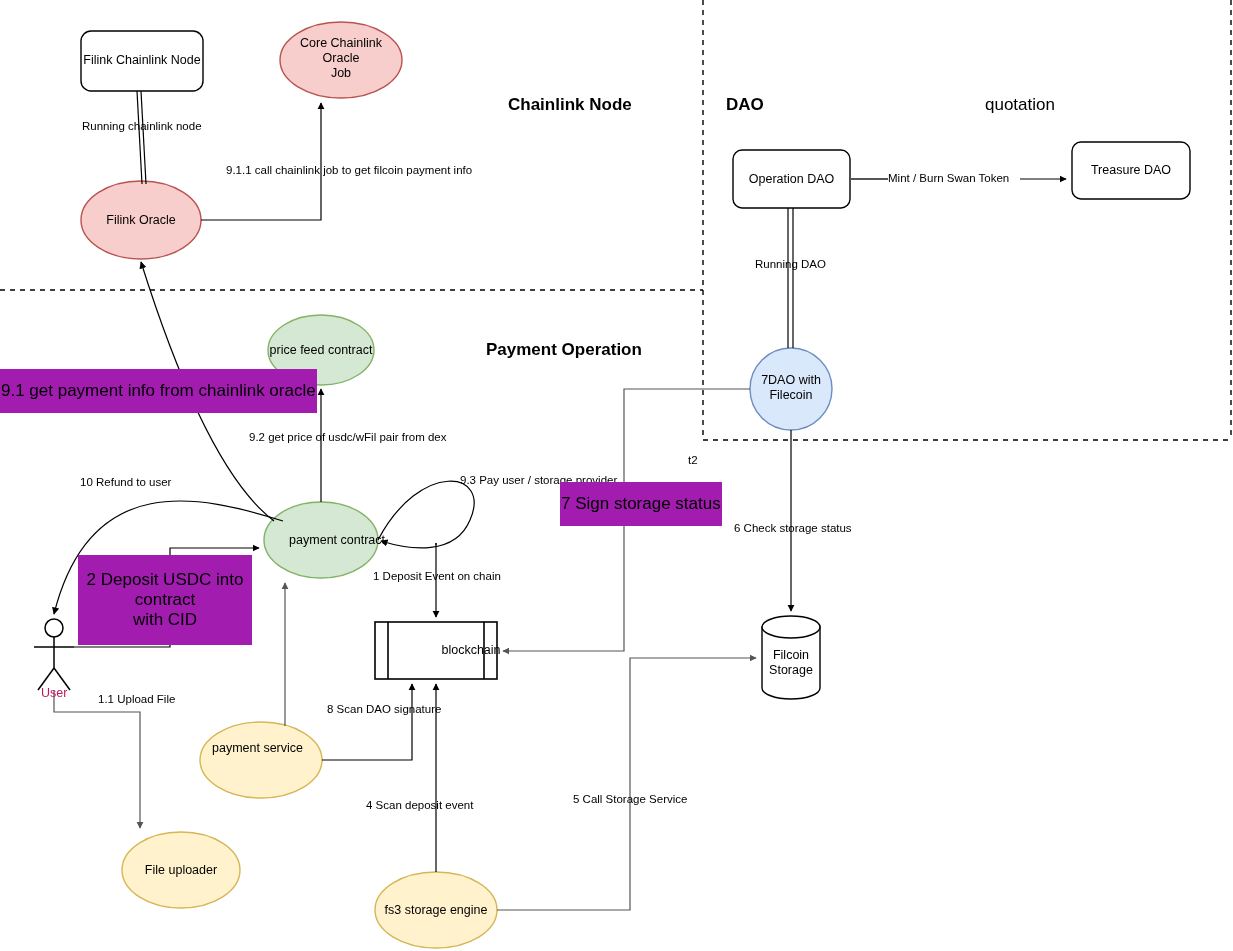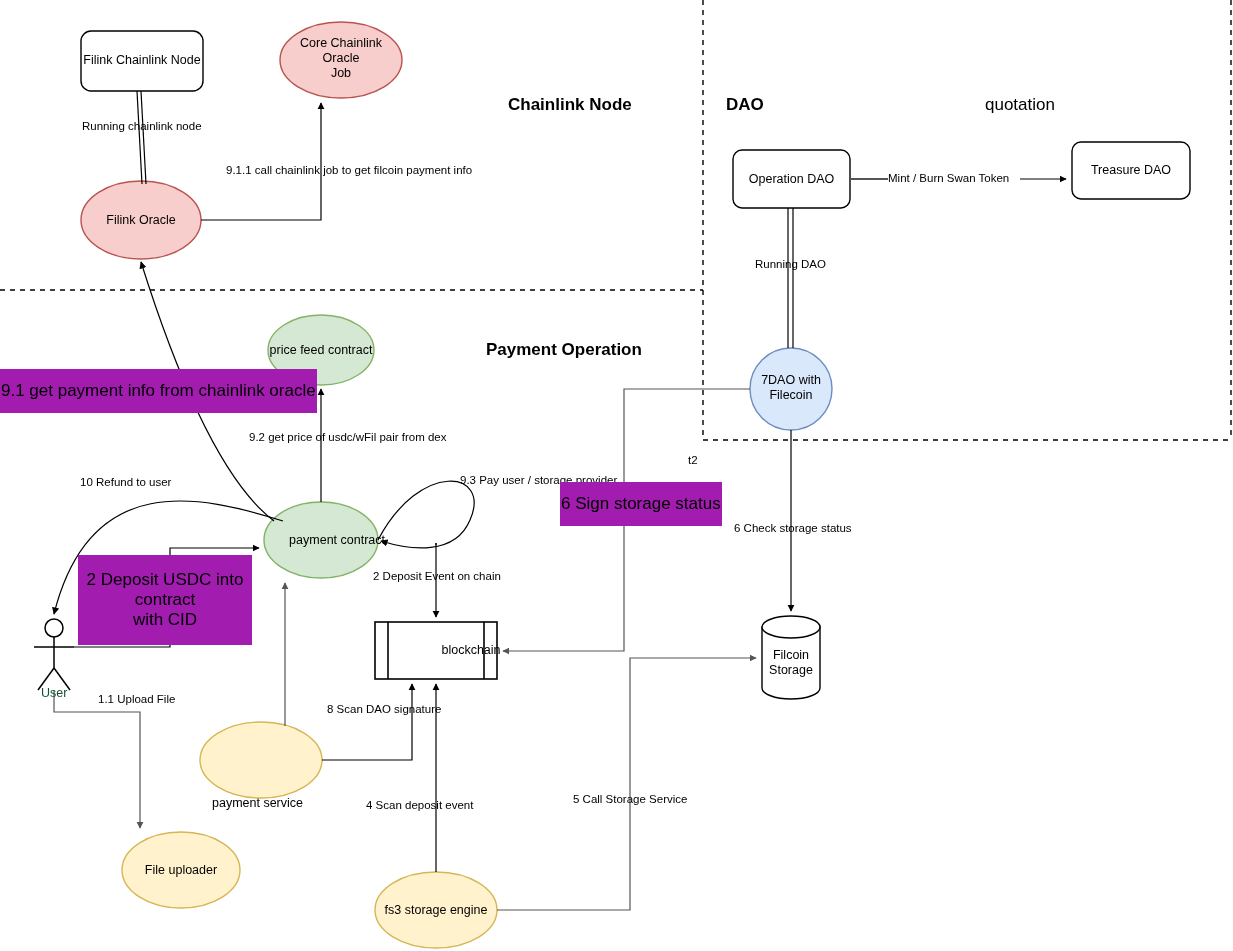--- a/index.html
+++ b/index.html
@@ -59,21 +59,21 @@
     position: absolute;
     font-size: 17px;
     font-weight: bold;
     color: #000;
     white-space: nowrap;
   }
   .region-title.plain { font-weight: normal; }
   .actor-label {
     position: absolute;
     font-size: 12.5px;
-    color: #14532d;
+    color: #be185d;
     white-space: nowrap;
   }
 </style>
 </head>
 <body>
 
 <div id="canvas">
 
   <svg class="layer" viewBox="0 0 1233 951">
     <defs>
@@ -203,21 +203,21 @@
 
   <div class="node-label" style="left:741px; top:373px; width:100px;">7DAO with
 Filecoin</div>
 
   <div class="node-label" style="left:261px; top:343px; width:120px;">price feed contract</div>
 
   <div class="node-label" style="left:257px; top:533px; width:128px;text-align:right;">payment contract</div>
 
   <div class="node-label" style="left:375px; top:643px; width:122px;margin-left:35px;">blockchain</div>
 
-  <div class="node-label" style="left:201px; top:796px; width:113px;">payment service</div>
+  <div class="node-label" style="left:201px; top:741px; width:113px;">payment service</div>
 
   <div class="node-label" style="left:371px; top:903px; width:130px;">fs3 storage engine</div>
 
   <div class="node-label" style="left:121px; top:863px; width:120px;">File uploader</div>
 
   <div class="node-label" style="left:746px; top:648px; width:90px;">Filcoin
 Storage</div>
 
   <div class="actor-label" style="left:41px; top:686px;">User</div>
 
@@ -229,34 +229,34 @@
 
   <div class="edge-label" style="left:249px; top:430px;">9.2 get price of usdc/wFil pair from dex</div>
 
   <div class="edge-label" style="left:420px; top:473px;margin-left:40px;">9.3 Pay user / storage provider</div>
 
   <div class="edge-label" style="left:80px; top:475px;">10 Refund to user</div>
 
   <div class="edge-label hl two" style="left:78px; top:555px; width:172px;">2 Deposit USDC into contract
 with CID</div>
 
-  <div class="edge-label" style="left:373px; top:569px;">2 Deposit Event on chain</div>
+  <div class="edge-label" style="left:373px; top:569px;">1 Deposit Event on chain</div>
 
 
   <div class="edge-label" style="left:301px; top:702px;margin-left:26px;">8 Scan DAO signature</div>
 
   <div class="edge-label" style="left:366px; top:798px;">4 Scan deposit event</div>
 
   <div class="edge-label" style="left:98px; top:692px;">1.1 Upload File</div>
 
   <div class="edge-label" style="left:573px; top:792px;">5 Call Storage Service</div>
 
   <div class="edge-label" style="left:734px; top:521px;">6 Check storage status</div>
 
-  <div class="edge-label hl" style="left:560px; top:482px;">6 Sign storage status</div>
+  <div class="edge-label hl" style="left:560px; top:482px;">7 Sign storage status</div>
 
   <div class="edge-label" style="left:888px; top:171px;">Mint / Burn Swan Token</div>
 
   <div class="edge-label" style="left:755px; top:257px;">Running DAO</div>
 
   <div class="edge-label" style="left:688px; top:453px;">t2</div>
 
 </div>
 
 </body></html>

